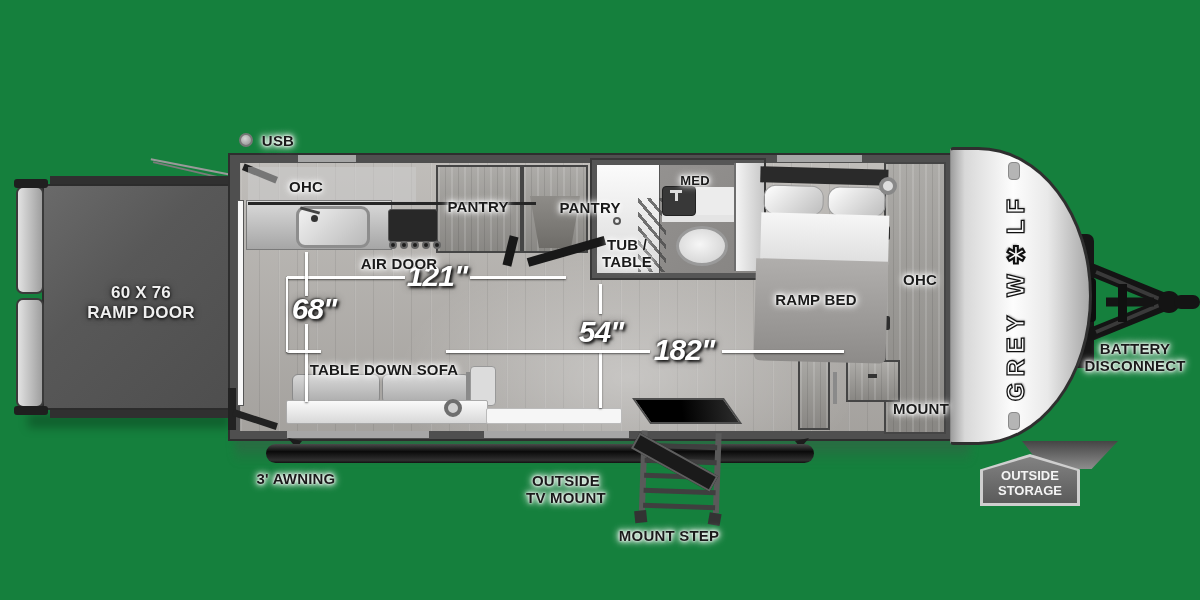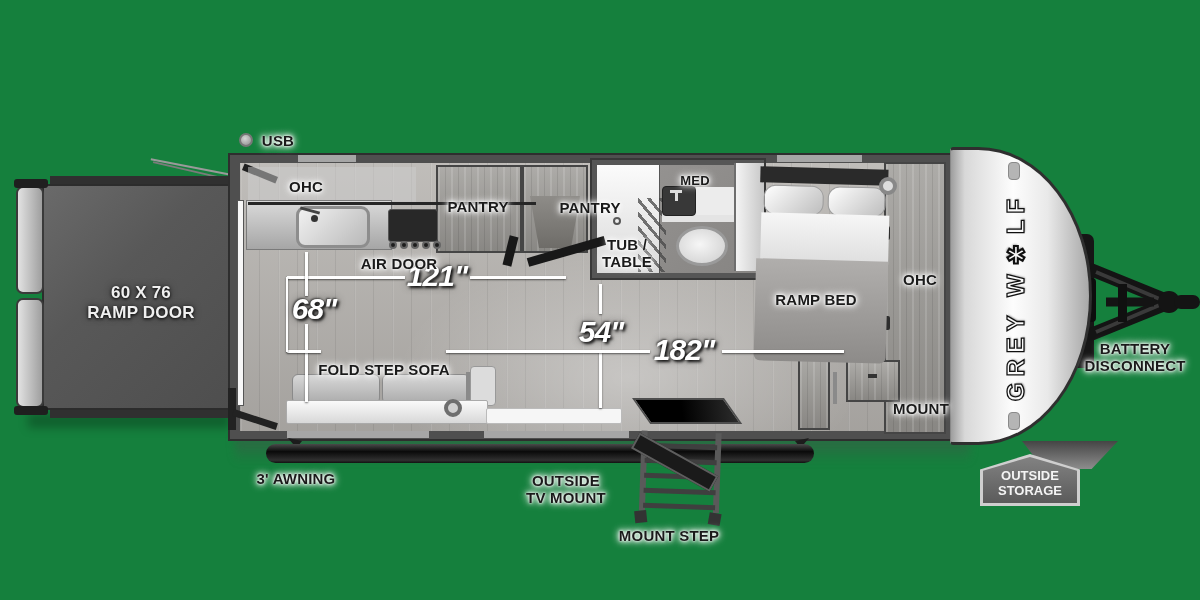--- a/index.html
+++ b/index.html
@@ -236,19 +236,19 @@
   <div class="feat" style="left:306px;top:187px;">OHC</div>
   <div class="feat" style="left:478px;top:207px;">PANTRY</div>
   <div class="feat" style="left:554px;top:208px;margin-left:36px;">PANTRY</div>
   <div class="feat" style="left:399px;top:264px;">AIR DOOR</div>
   <div class="feat" style="left:627px;top:253px;">TUB /
 TABLE</div>
   <div class="feat small" style="left:695px;top:181px;">MED</div>
   <div class="feat" style="left:816px;top:300px;">RAMP BED</div>
   <div class="feat" style="left:920px;top:280px;">OHC</div>
   <div class="feat" style="left:921px;top:409px;">MOUNT</div>
-  <div class="feat" style="left:384px;top:370px;">FOLD STEP SOFA</div>
+  <div class="feat" style="left:384px;top:370px;">TABLE DOWN SOFA</div>
   <div class="feat" style="left:296px;top:479px;">3' AWNING</div>
   <div class="feat" style="left:566px;top:489px;">OUTSIDE
 TV MOUNT</div>
   <div class="feat" style="left:669px;top:536px;">MOUNT STEP</div>
 
 </div>
 
 </body></html>

